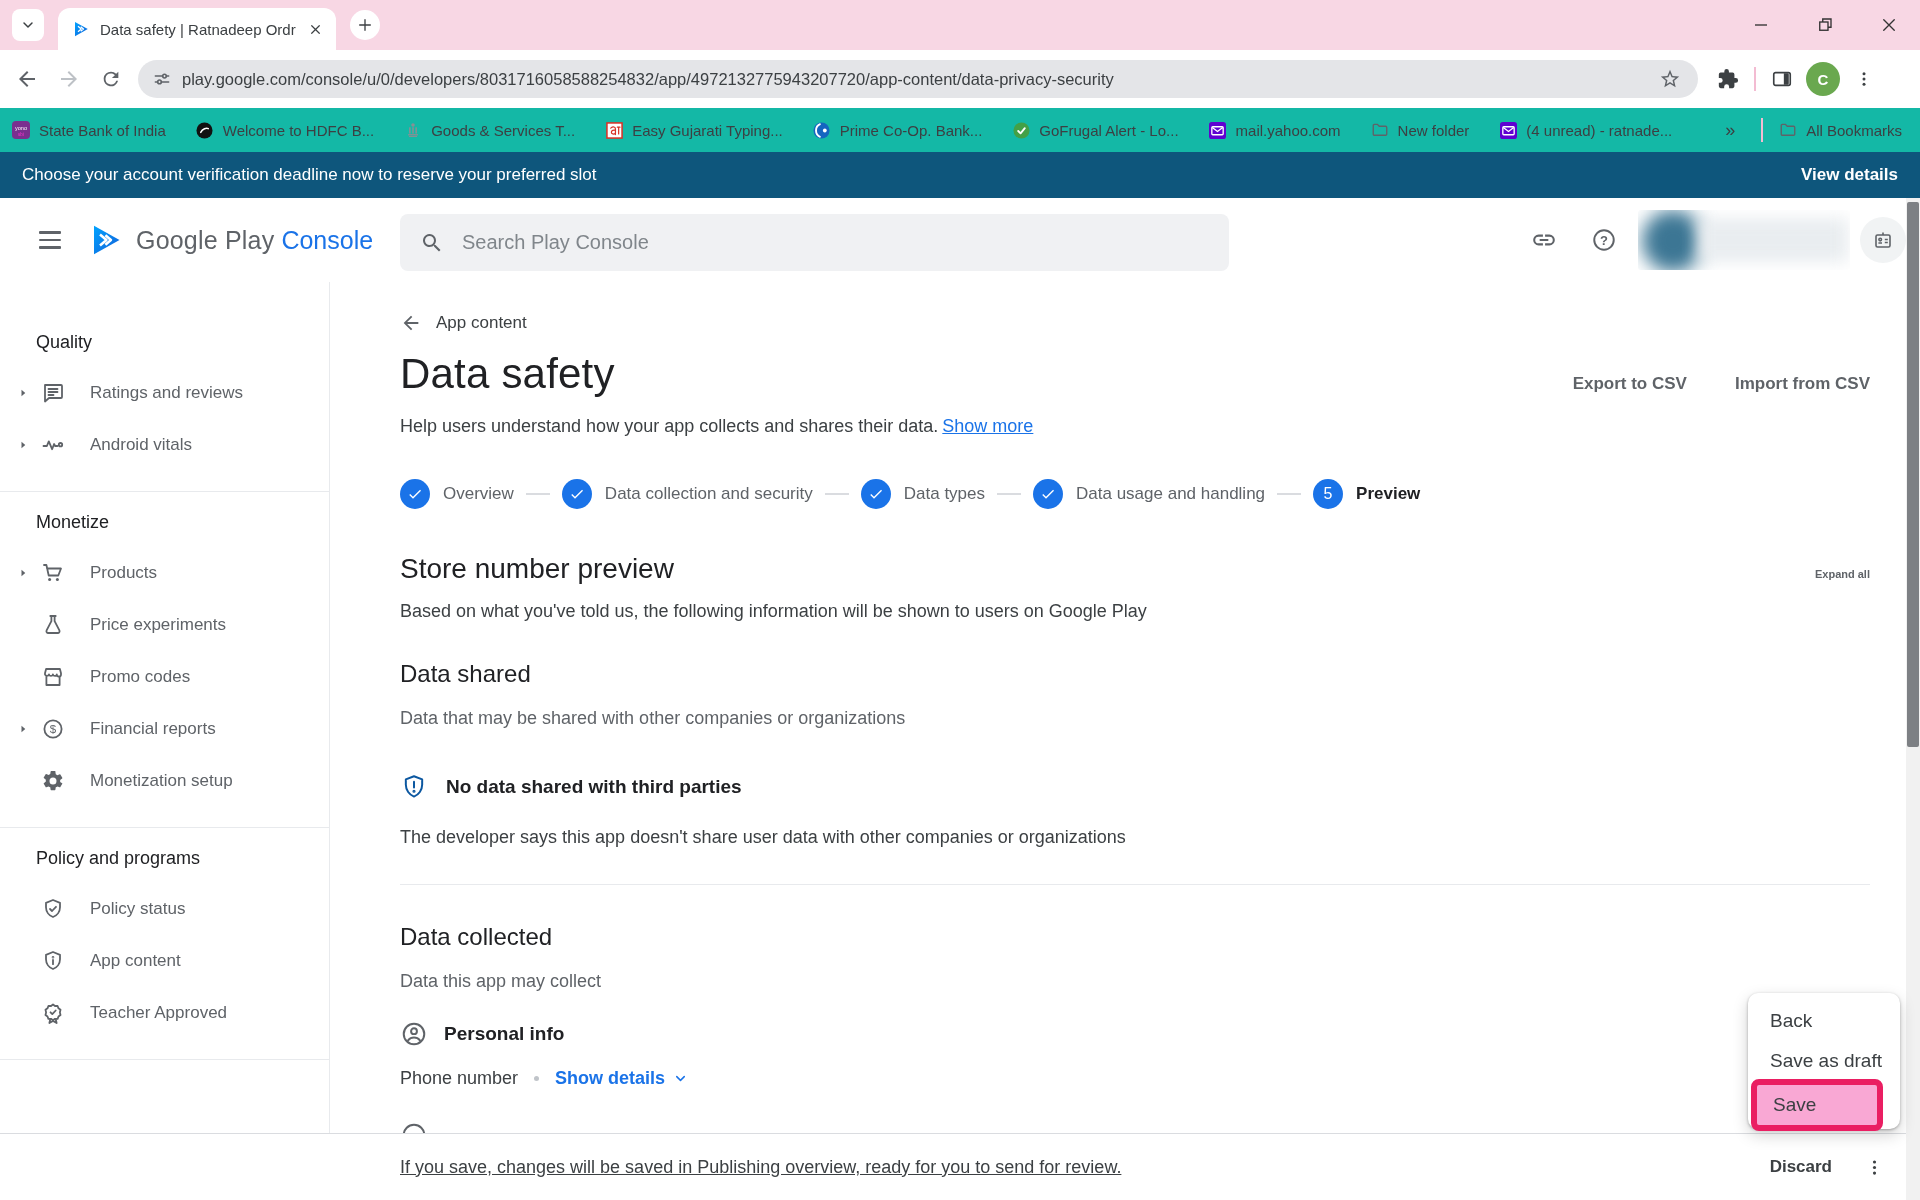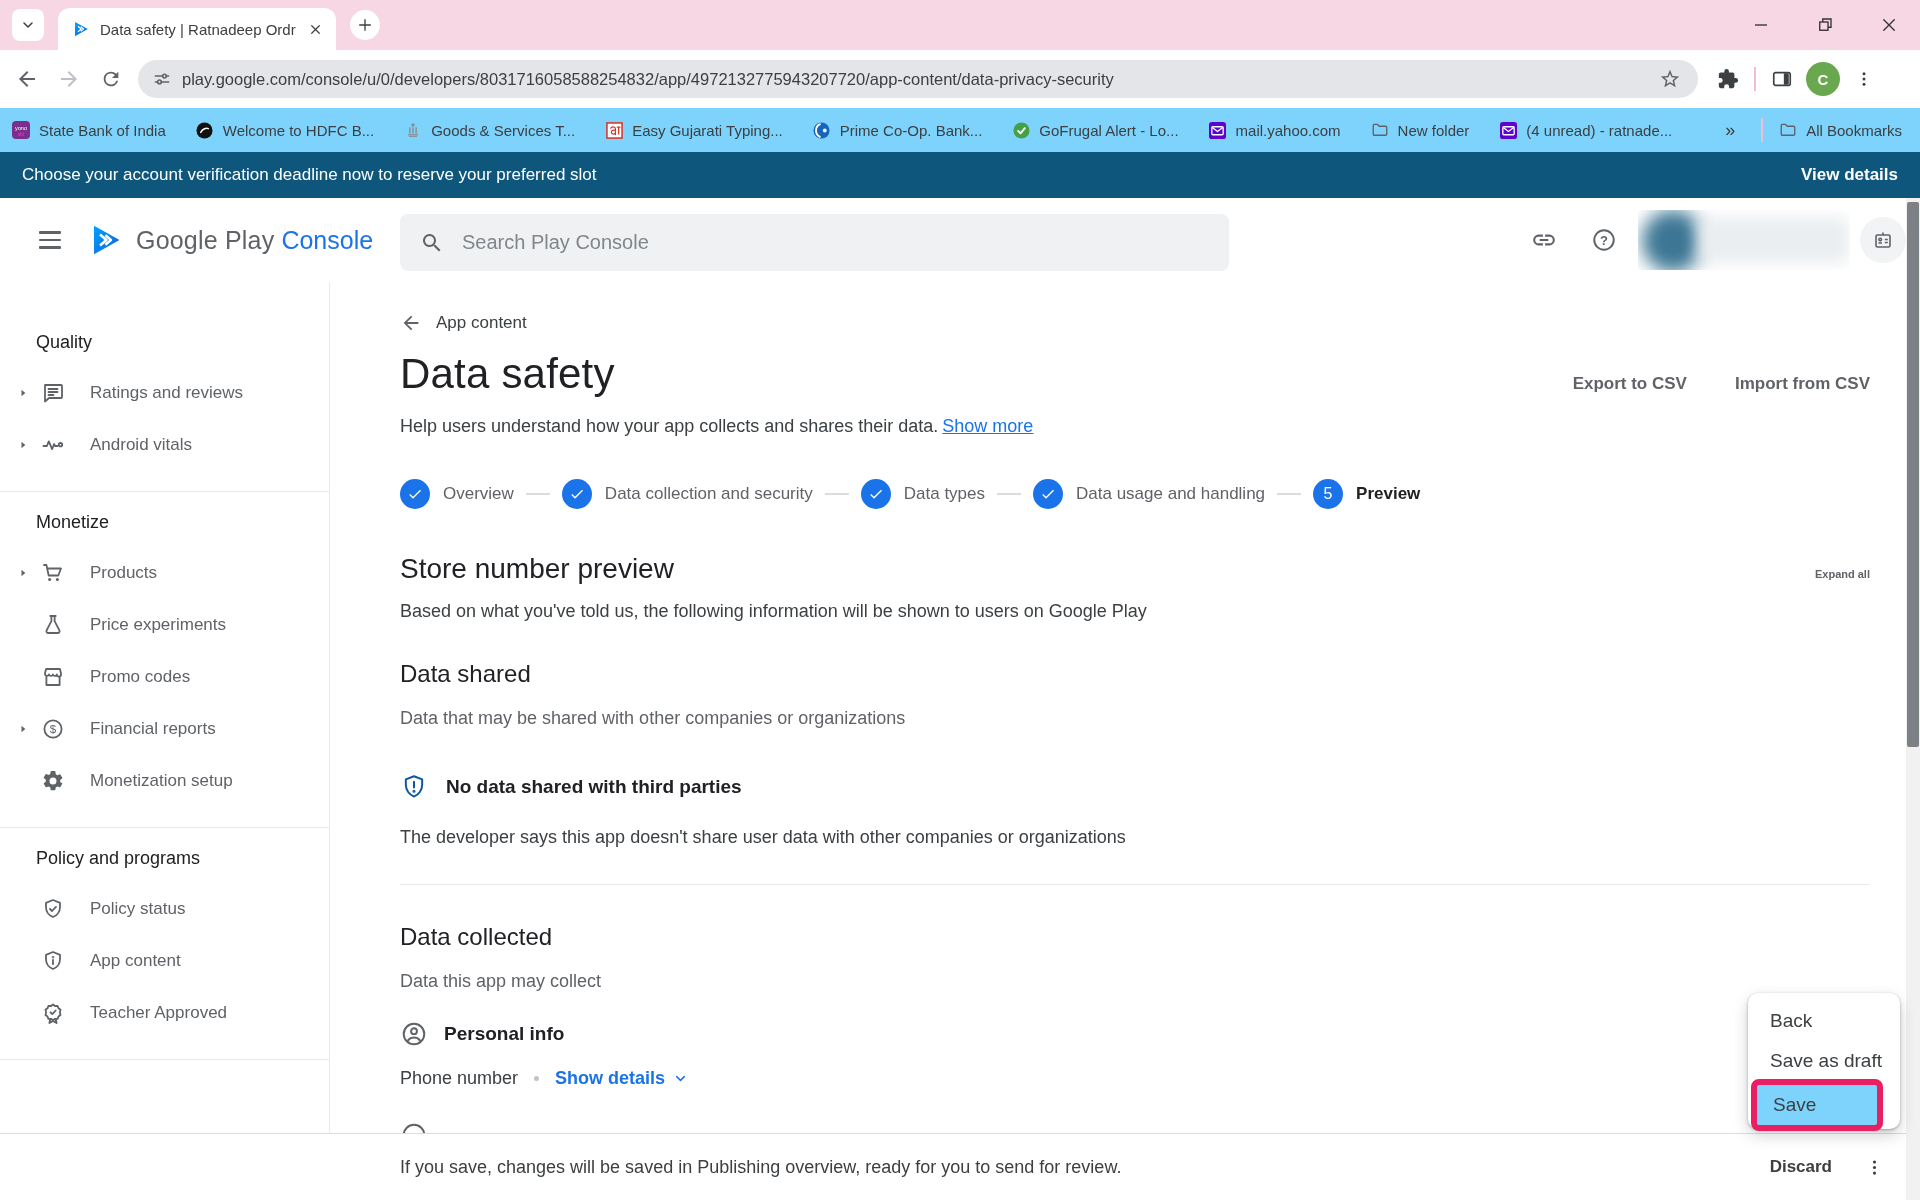--- a/index.html
+++ b/index.html
@@ -21,21 +21,21 @@
   .toolbar { position:absolute; top:50px; left:0; right:0; height:58px; background:#fff; display:flex; align-items:center; }
   .nav-btn { width:38px; height:38px; display:flex; align-items:center; justify-content:center; margin-left:4px; }
   .nav-btn:first-child { margin-left:8px; }
   .urlbar { margin-left:8px; width:1560px; height:38px; background:#e4e5e8; border-radius:19px; display:flex; align-items:center; padding:0 10px 0 14px; }
   .url-text { flex:1; margin-left:10px; font-size:16.5px; color:#3c4043; border:none; background:transparent; outline:none; white-space:nowrap; overflow:hidden; font-family:"Liberation Sans",sans-serif; }
   .tb-sep { width:2px; height:24px; background:#f3bcd2; margin:0 8px; }
   .avatar { width:34px; height:34px; border-radius:50%; background:#6aa84f; color:#fff; font-size:15px; font-weight:bold; display:flex; align-items:center; justify-content:center; margin:0 6px; }
   .tb-icon { width:36px; height:36px; display:flex; align-items:center; justify-content:center; }
 
   
-  .bookmarks { position:absolute; top:108px; left:0; right:0; height:44px; background:#7dd3fc; display:flex; align-items:center; padding:0 14px 0 12px; }
+  .bookmarks { position:absolute; top:108px; left:0; right:0; height:44px; background:#14b8a6; display:flex; align-items:center; padding:0 14px 0 12px; }
   .bm { display:flex; align-items:center; gap:9px; margin-right:30px; font-size:15px; color:#3c4043; white-space:nowrap; }
   .bm-ico { width:18px; height:18px; display:flex; align-items:center; justify-content:center; }
   .bm-spacer { flex:1; }
   .bm-chev { font-size:18px; color:#3c4043; margin-right:18px; }
 
   
   .banner { position:absolute; top:152px; left:0; right:0; height:46px; background:#0e567c; display:flex; align-items:center; padding:0 22px; }
   .banner-text { color:#fff; font-size:17px; }
   .banner-action { margin-left:auto; color:#fff; font-size:17px; font-weight:bold; }
 
@@ -95,29 +95,29 @@
   .m-divider { margin-top:36px; height:1px; background:#e8eaed; }
   .cat-row { margin-top:28px; display:flex; align-items:center; gap:16px; }
   .cat-label { font-size:19px; font-weight:bold; color:#202124; }
   .item-row { margin-top:20px; display:flex; align-items:center; font-size:18px; color:#3c4043; }
   .dot-sep { width:5px; height:5px; border-radius:50%; background:#c0c4c9; margin:0 16px; }
   .show-details { display:flex; align-items:center; gap:8px; color:#1a73e8; font-weight:bold; cursor:pointer; }
   .clipped-row { margin-top:32px; display:flex; align-items:center; gap:16px; }
 
   
   .footer { position:absolute; left:0; right:0; bottom:0; height:67px; background:#fff; border-top:1px solid #dadce0; display:flex; align-items:center; z-index:5; }
-  .footer-msg { margin-left:400px; font-size:18px; color:#3c4043; }
+  .footer-msg { margin-left:400px; font-size:18px; color:#3c4043;text-decoration:underline; }
   .discard { margin-left:auto; font-size:17px; font-weight:bold; color:#3c4043; }
   .footer-kebab { width:40px; height:40px; margin:0 26px 0 22px; display:flex; align-items:center; justify-content:center; }
 
   
   .float-menu { position:absolute; left:1748px; top:993px; width:152px; height:136px; background:#fff; border-radius:10px; box-shadow:0 1px 3px rgba(0,0,0,.3), 0 6px 16px rgba(0,0,0,.18); z-index:10; }
   .fm-item { height:40px; display:flex; align-items:center; padding-left:22px; font-size:19px; color:#3c4043; }
   .fm-item.first { margin-top:8px; }
-  .fm-save { position:absolute; left:3px; top:86px; width:132px; height:52px; background:#7dd3fc; border:6px solid #ea1e62; border-radius:8px; display:flex; align-items:center; padding-left:16px; font-size:19px; color:#3c4043; }
+  .fm-save { position:absolute; left:3px; top:86px; width:132px; height:52px; background:#f9a8d4; border:6px solid #ea1e62; border-radius:8px; display:flex; align-items:center; padding-left:16px; font-size:19px; color:#3c4043; }
 
   
   .scrollbar { position:absolute; top:198px; right:0; width:14px; bottom:0; background:#f1f1f1; z-index:6; }
   .scroll-thumb { position:absolute; top:4px; left:1px; right:1px; height:545px; background:#7d8084; border-radius:2px; }
 </style>
 </head>
 <body>
 
 <div class="tabstrip">
   <div class="tab-search">

